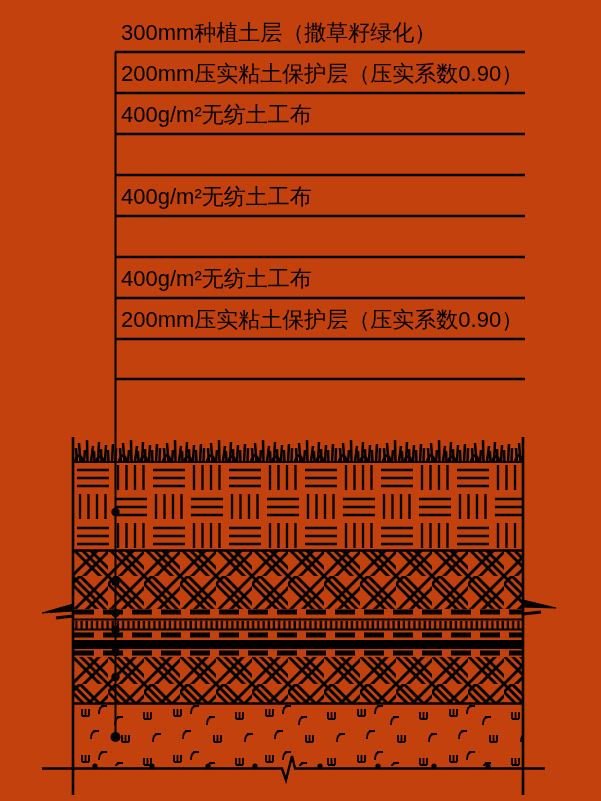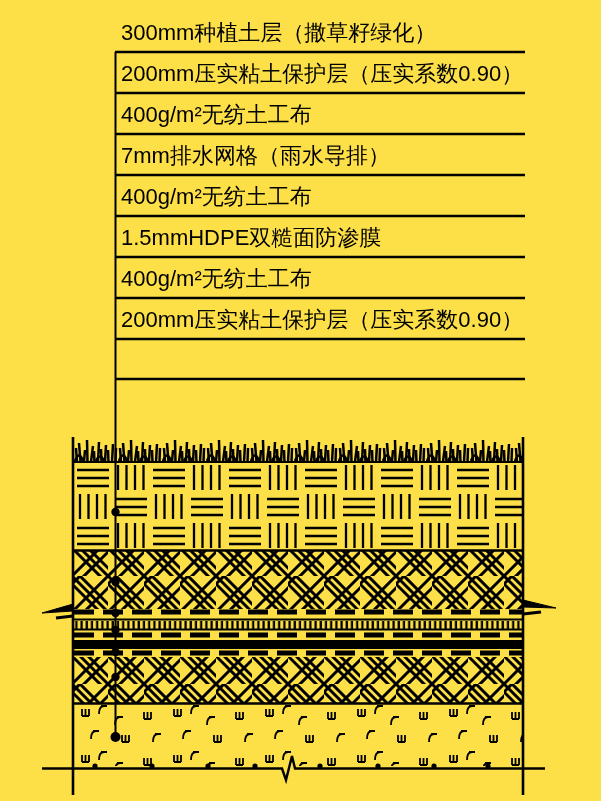--- a/index.html
+++ b/index.html
@@ -1,36 +1,34 @@
 <!DOCTYPE html>
 <html><head>
 <meta charset="utf-8">
 <style>
   html,body{margin:0;padding:0;background:#ffffff;}
   .page{
-    position:relative;width:601px;height:801px;background:#fde047;overflow:hidden;
+    position:relative;width:601px;height:801px;background:#c2410c;overflow:hidden;
     font-family:"Liberation Sans","DejaVu Sans",sans-serif;color:#000;
   }
   .layer-label{
     position:absolute;left:121px;width:404px;height:34px;line-height:34px;
     font-size:22px;white-space:nowrap;letter-spacing:0px;color:#000;
   }
   svg{position:absolute;left:0;top:0;}
 </style>
 </head>
 <body>
 
 <div class="page">
 
   <div class="layer-label" style="top:16px">300mm种植土层（撒草籽绿化）</div>
   <div class="layer-label" style="top:57px">200mm压实粘土保护层（压实系数0.90）</div>
   <div class="layer-label" style="top:98px">400g/m²无纺土工布</div>
-  <div class="layer-label" style="top:139px">7mm排水网格（雨水导排）</div>
   <div class="layer-label" style="top:180px">400g/m²无纺土工布</div>
-  <div class="layer-label" style="top:221px">1.5mmHDPE双糙面防渗膜</div>
   <div class="layer-label" style="top:262px">400g/m²无纺土工布</div>
   <div class="layer-label" style="top:303px">200mm压实粘土保护层（压实系数0.90）</div>
 
   <svg width="601" height="801" viewBox="0 0 601 801">
     <defs>
 
       <pattern id="basket" patternUnits="userSpaceOnUse" x="74" y="463" width="76" height="58">
         <g stroke="#000" stroke-width="2.3" fill="none">
 
           <path d="M3,7 H35 M3,15 H35 M3,23 H35"></path>

